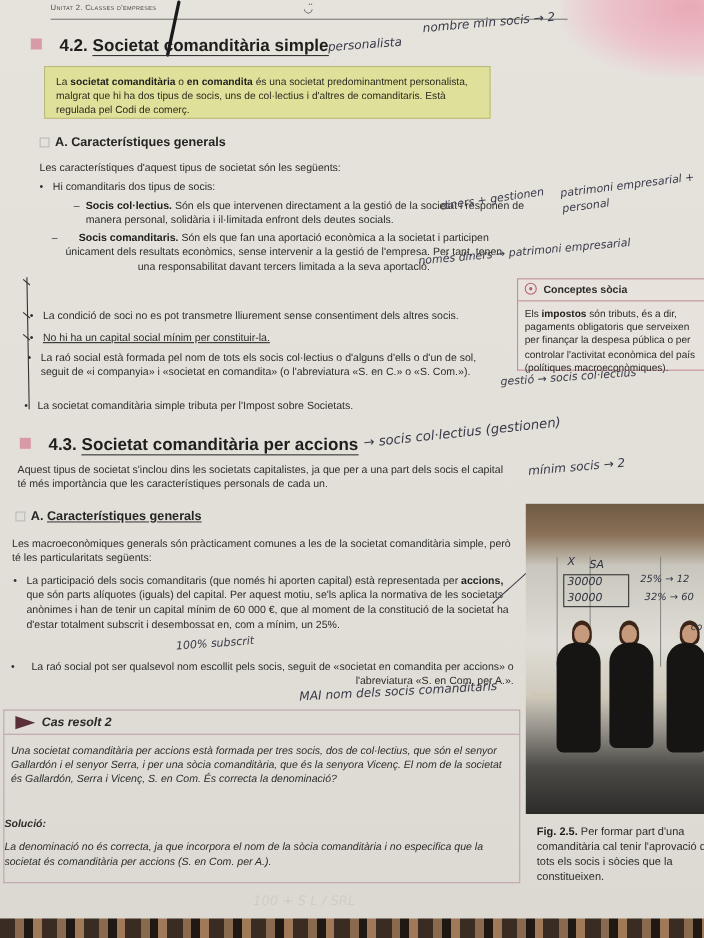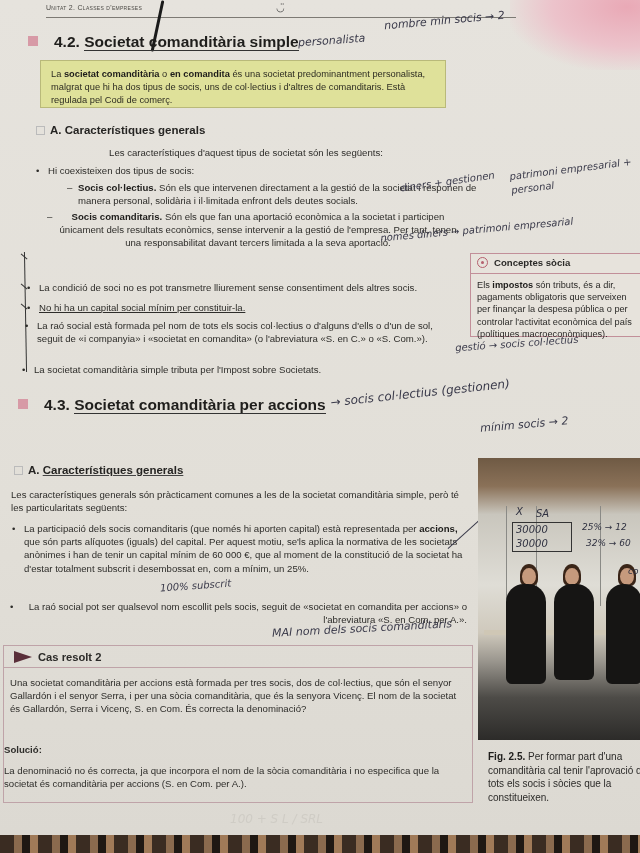--- a/index.html
+++ b/index.html
@@ -67,20 +67,21 @@
   .photo .head { position: absolute; width: 14px; height: 17px; border-radius: 50%; background: #c69a7d; }
   .photo .hair { position: absolute; width: 18px; height: 22px; border-radius: 50% 50% 30% 30%; background: #3a2518; }
   .photo .table { position: absolute; left: 6px; top: 172px; width: 156px; height: 5px; background: #cfc7b5; }
   .photo .note { position: absolute; font-family: "DejaVu Sans", sans-serif; font-style: italic; color: #2f3140; font-size: 10px; white-space: nowrap; }
   .photo .nbox { position: absolute; left: 34px; top: 64px; width: 60px; height: 30px; border: 1px solid #333; }
 
   .caption { position: absolute; left: 488px; top: 750px; width: 160px; font-size: 10px; line-height: 13.5px; color: #2c2b29; }
   .cas {
     position: absolute; left: 3px; top: 645px; width: 470px; height: 158px;
     border: 1px solid #bfa3a8;
+    font-style: italic;
   }
   .cas .hdr { position: absolute; left: 0; top: 0; width: 100%; height: 22px; border-bottom: 1px solid #bfa3a8; }
   .cas .tri { position: absolute; left: 10px; top: 5px; width: 0; height: 0; border-top: 6.5px solid transparent; border-bottom: 6.5px solid transparent; border-left: 18px solid #5a2f3a; }
   .cas .title { position: absolute; left: 34px; top: 5px; font-weight: bold; font-size: 11.2px; }
   .faint { position: absolute; left: 230px; top: 812px; font-size: 12px; color: #cfccc5; font-style: italic; font-family: "DejaVu Sans", sans-serif; }
   .margin-line { position: absolute; left: 25px; top: 252px; width: 1.3px; height: 120px; background: #333; transform: rotate(-1deg); }
   .tick { position: absolute; width: 8px; height: 1.3px; background: #333; transform: rotate(40deg); }
   .arrow-line { position: absolute; left: 448px; top: 548px; width: 42px; height: 1.2px; background: #3a3a4a; transform: rotate(-42deg); transform-origin: left; }
 </style>
 </head>
@@ -99,22 +100,22 @@
   <div class="hand" style="left:298px; top:34px; font-size:11px; transform:rotate(-4deg);">personalista</div>
   <div class="hand" style="left:384px; top:14px; font-size:11px; transform:rotate(-5deg);">nombre min socis → 2</div>
 
   <div class="green-box">
     <span>La </span><b>societat comanditària</b><span> o </span><b>en comandita</b><span> és una societat predominantment personalista, malgrat que hi ha dos tipus de socis, uns de col·lectius i d'altres de comanditaris. Està regulada pel Codi de comerç.</span>
   </div>
 
   <div class="sub-title" style="left:36px; top:124px;">
     <span class="box"></span><span>A.</span> <span>Característiques generals</span>
   </div>
-  <div class="para" style="left:36px; top:146px; width:420px;text-align:center;">Les característiques d'aquest tipus de societat són les següents:</div>
-  <div class="para bullet" style="left:48px; top:164px; width:410px;">Hi coexisteixen dos tipus de socis:</div>
+  <div class="para" style="left:36px; top:146px; width:420px;">Les característiques d'aquest tipus de societat són les següents:</div>
+  <div class="para bullet" style="left:48px; top:164px; width:410px;">Hi comanditaris dos tipus de socis:</div>
   <div class="para dash" style="left:58px; top:181px; width:400px;margin-left:20px;">
     <b>Socis col·lectius.</b><span> Són els que intervenen directament a la gestió de la societat i responen de manera personal, solidària i il·limitada enfront dels deutes socials.</span>
   </div>
   <div class="para dash" style="left:58px; top:210px; width:400px;text-align:center;">
     <b>Socis comanditaris.</b><span> Són els que fan una aportació econòmica a la societat i participen únicament dels resultats econòmics, sense intervenir a la gestió de l'empresa. Per tant, tenen una responsabilitat davant tercers limitada a la seva aportació.</span>
   </div>
   <div class="hand" style="left:400px; top:176px; transform:rotate(-8deg);">diners + gestionen</div>
   <div class="hand" style="left:510px; top:162px; width:130px; white-space:normal; line-height:14px; transform:rotate(-7deg);">patrimoni empresarial + personal</div>
   <div class="hand" style="left:380px; top:224px; transform:rotate(-5deg);">només diners → patrimoni empresarial</div>
 
@@ -133,25 +134,26 @@
     <div class="hdr"><span class="circ"></span><span>Conceptes sòcia</span></div>
     <div class="body"><span>Els </span><b>impostos</b><span> són tributs, és a dir, pagaments obligatoris que serveixen per finançar la despesa pública o per controlar l'activitat econòmica del país (polítiques macroeconòmiques).</span></div>
   </div>
 
   <div class="sec-title" style="left:18px; top:396px;">
     <span class="sq"></span><span>4.3.</span>
     <span class="u">Societat comanditària per accions</span>
   </div>
   <div class="hand" style="left:330px; top:386px; font-size:12px; transform:rotate(-6deg);">→ socis col·lectius (gestionen)</div>
   <div class="hand" style="left:480px; top:418px; font-size:11px; transform:rotate(-5deg);">mínim socis → 2</div>
+  <div class="para" style="left:16px; top:421px; width:450px;">Aquest tipus de societat s'inclou dins les societats capitalistes, ja que per a una part dels socis el capital té més importància que les característiques personals de cada un.</div>
 
   <div class="sub-title" style="left:14px; top:464px;">
     <span class="box"></span><span>A.</span> <span class="ul">Característiques generals</span>
   </div>
-  <div class="para" style="left:11px; top:488px; width:455px;">Les característiques generals són pràcticament comunes a les de la societat comanditària simple, però té les particularitats següents:</div>
+  <div class="para" style="left:11px; top:488px; width:455px;">Les macroeconòmiques generals són pràcticament comunes a les de la societat comanditària simple, però té les particularitats següents:</div>
   <div class="para bullet" style="left:24px; top:522px; width:445px;">
     <span>La participació dels socis comanditaris (que només hi aporten capital) està representada per </span><b>accions,</b><span> que són parts alíquotes (iguals) del capital. Per aquest motiu, se'ls aplica la normativa de les societats anònimes i han de tenir un capital mínim de 60 000 €, que al moment de la constitució de la societat ha d'estar totalment subscrit i desembossat en, com a mínim, un 25%.</span>
   </div>
   <div class="hand" style="left:160px; top:580px; transform:rotate(-4deg);">100% subscrit</div>
   <div class="arrow-line"></div>
   <div class="para bullet" style="left:22px; top:600px; width:445px;text-align:right;">La raó social pot ser qualsevol nom escollit pels socis, seguit de «societat en comandita per accions» o l'abreviatura «S. en Com. per A.».</div>
   <div class="hand" style="left:272px; top:622px; font-size:11px; transform:rotate(-3deg);">MAI nom dels socis comanditaris</div>
 
   <div class="cas">
     <div class="hdr">

